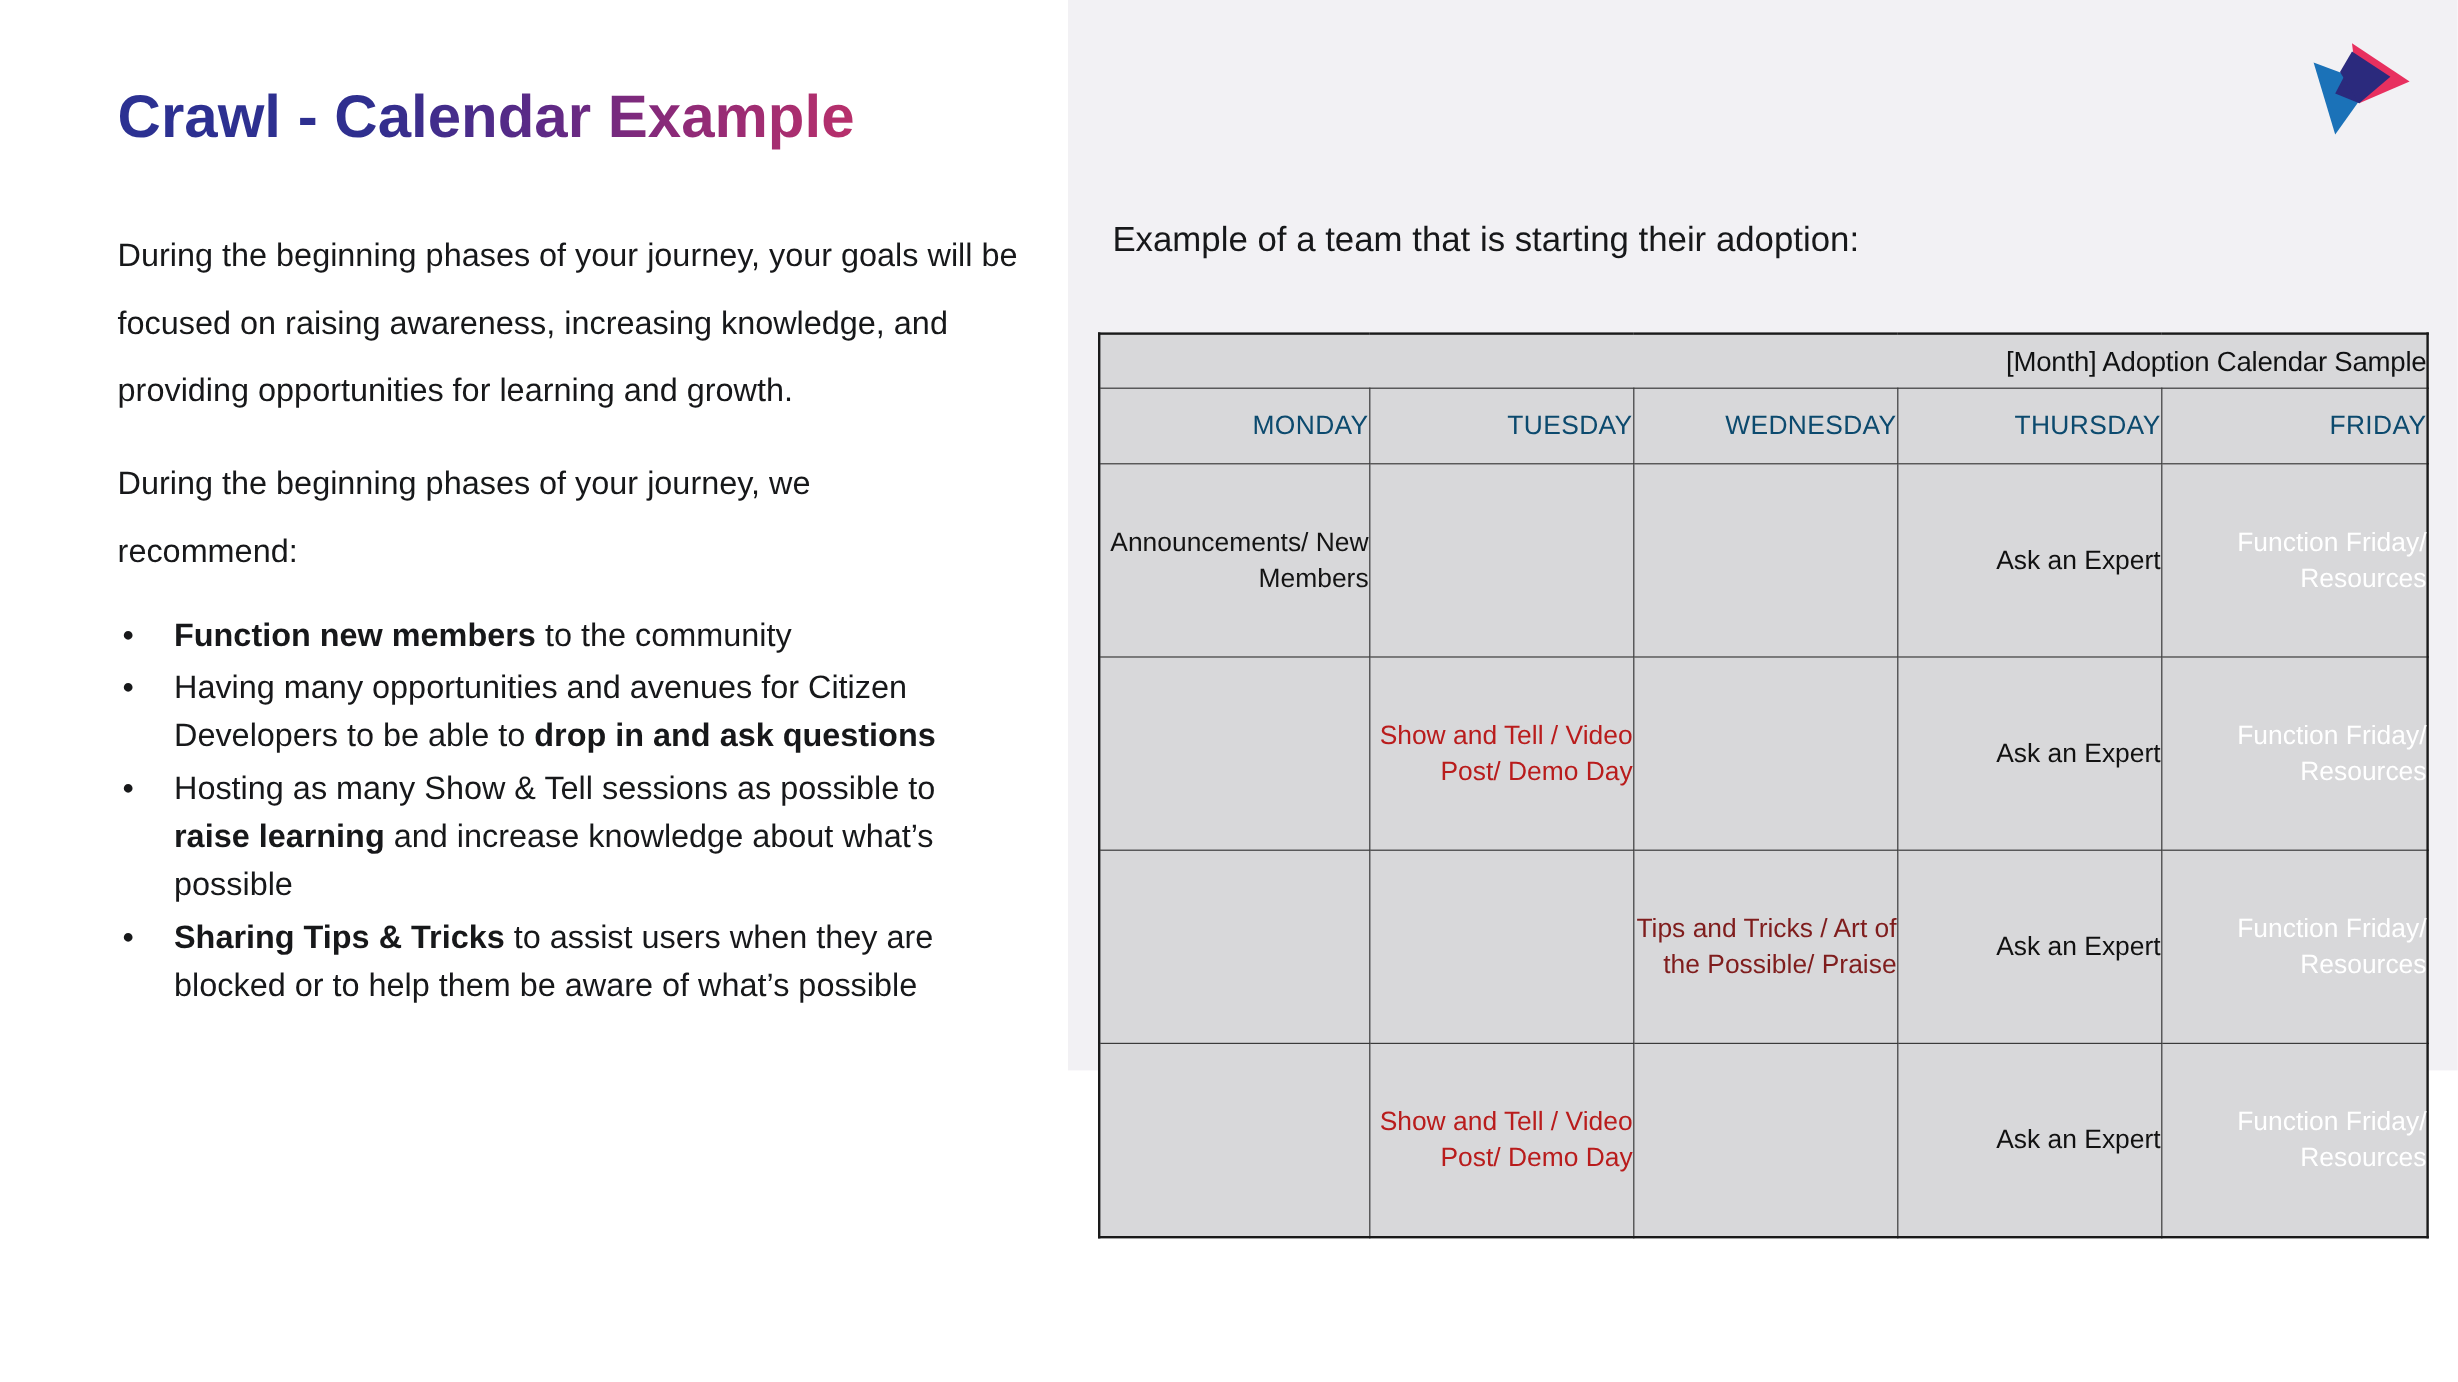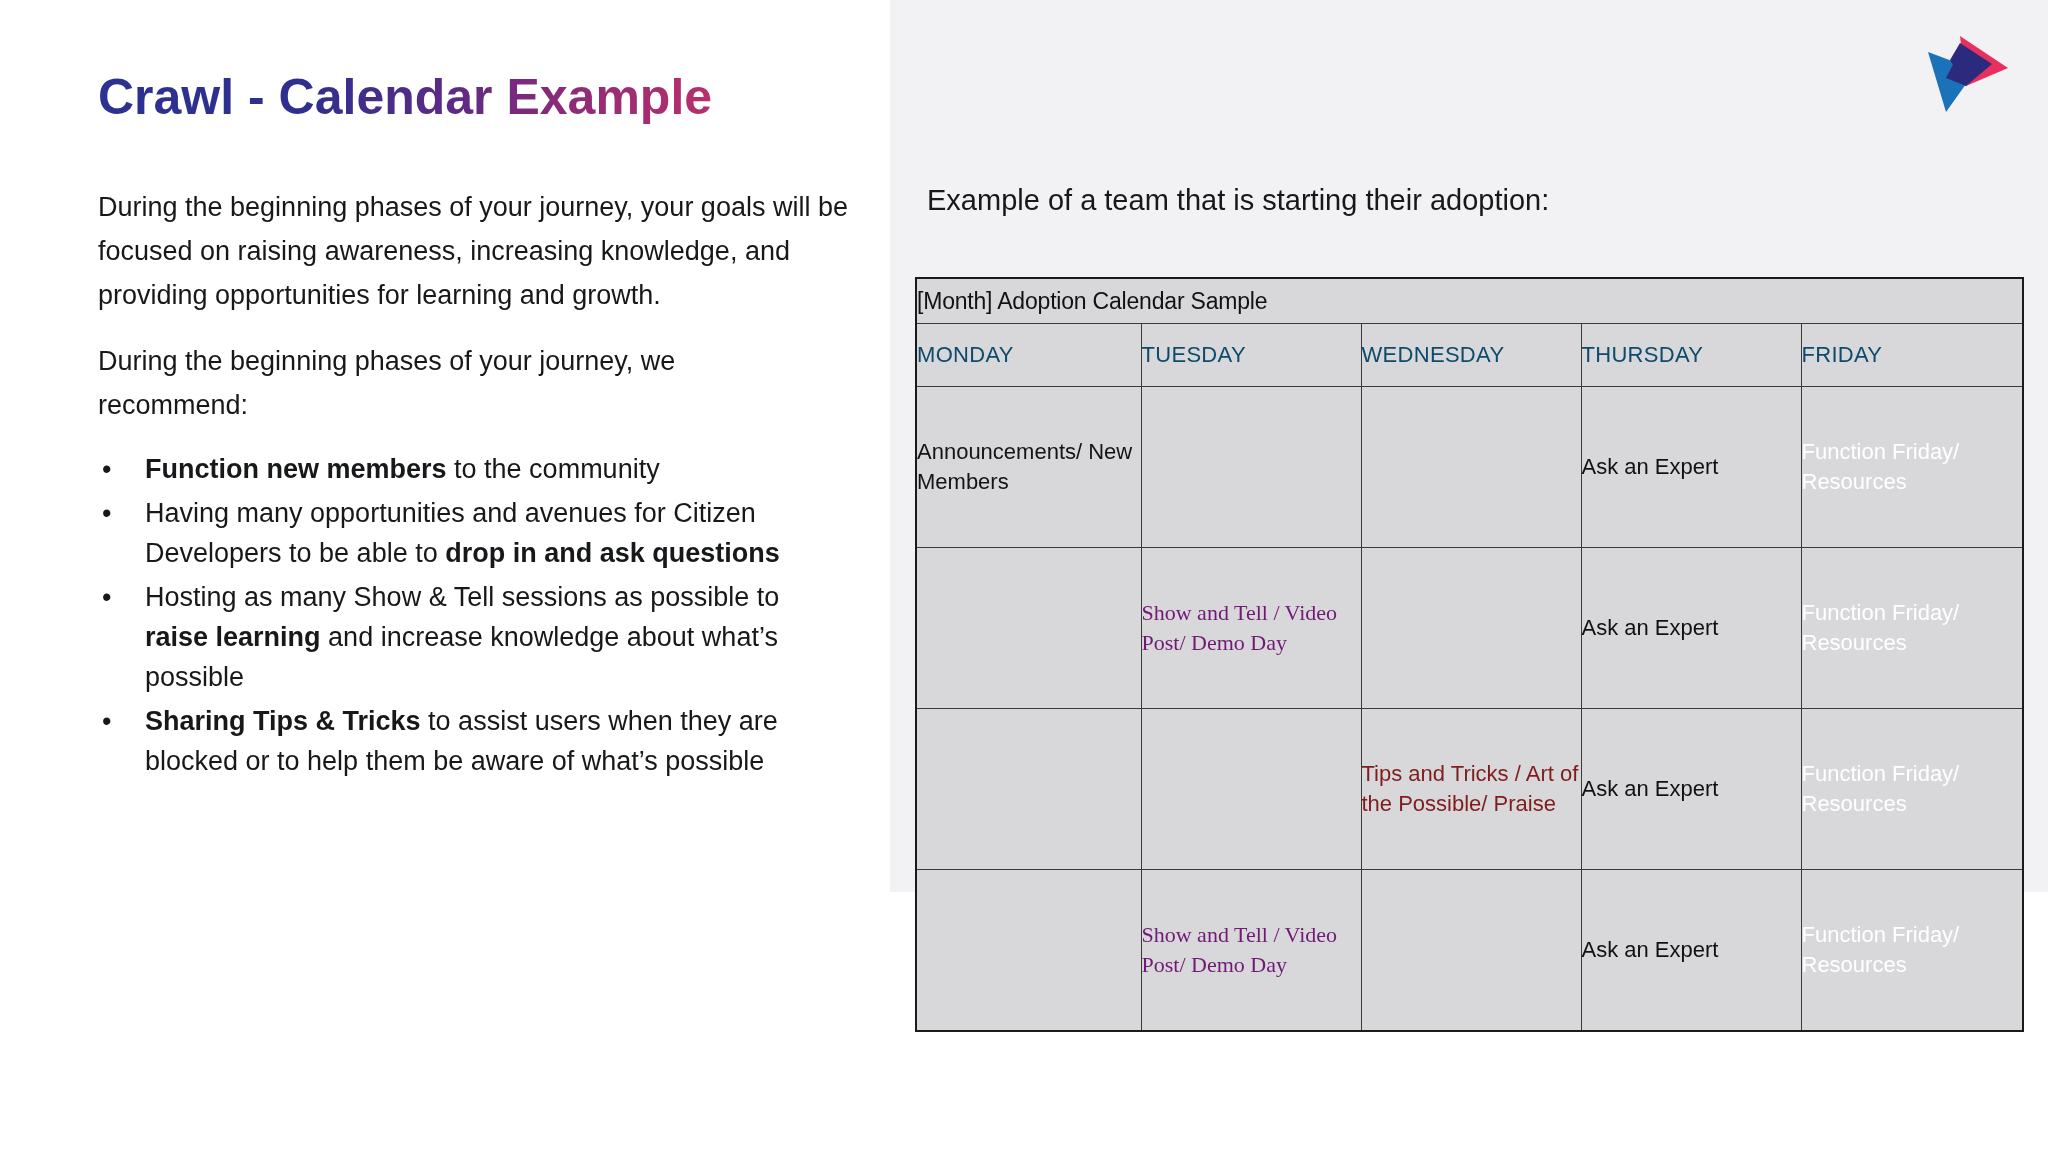--- a/index.html
+++ b/index.html
@@ -46,21 +46,21 @@
     -webkit-text-fill-color: transparent;
   }
   .body-col {
     position: absolute;
     left: 98px;
     top: 185px;
     width: 760px;
   }
   .para {
     font-size: 27px;
-    line-height: 44px;
+    line-height: 56px;
     color: #17181a;
     margin: 0 0 22px 0;
     max-width: 755px;
   }
   .para.p2 { max-width: 740px; }
   .para.p3 { max-width: 730px; }
 
   ul.bullets {
     list-style: none;
     margin: 8px 0 0 0;
@@ -118,21 +118,21 @@
   table.calendar {
     border-collapse: collapse;
     table-layout: fixed;
     width: 1107px;
     border: 2px solid #1a1a1a;
   }
   table.calendar td, table.calendar th {
     border: 1px solid #3a3a3a;
     background: #d8d8da;
     padding: 0;
-    text-align: left;
+    text-align: right;
     vertical-align: middle;
     font-weight: normal;
   }
   td.cal-title {
     height: 44px;
     font-size: 23px;
     font-weight: bold;
     color: #111213;
     background: #dadadc;
     letter-spacing: -0.2px;
@@ -150,21 +150,21 @@
     font-size: 22px;
     line-height: 30px;
     color: #141414;
     padding: 2px 6px;
   }
   td.cal-cell .cell-text { display: block; }
 
   
   td.c-empty  { background: #d8d8da; }
   td.c-rose   { background: #dd9a9a; color: #141414; }
-  td.c-yellow { background: #ffff4d; color: #701a75; font-family: Liberation Serif, serif; }
+  td.c-yellow { background: #ffff4d; color: #b91c1c; }
   td.c-green  { background: #00a650; color: #7f1d1d; }
   td.c-blue   { background: #6a91f5; color: #111111; }
   td.c-purple { background: #7d60a8; color: #ffffff; margin-top: 41px; }
 
   
   col.col-mon { width: 225px; }
   col.col-tue { width: 220px; }
   col.col-wed { width: 220px; }
   col.col-thu { width: 220px; }
   col.col-fri { width: 222px; }

